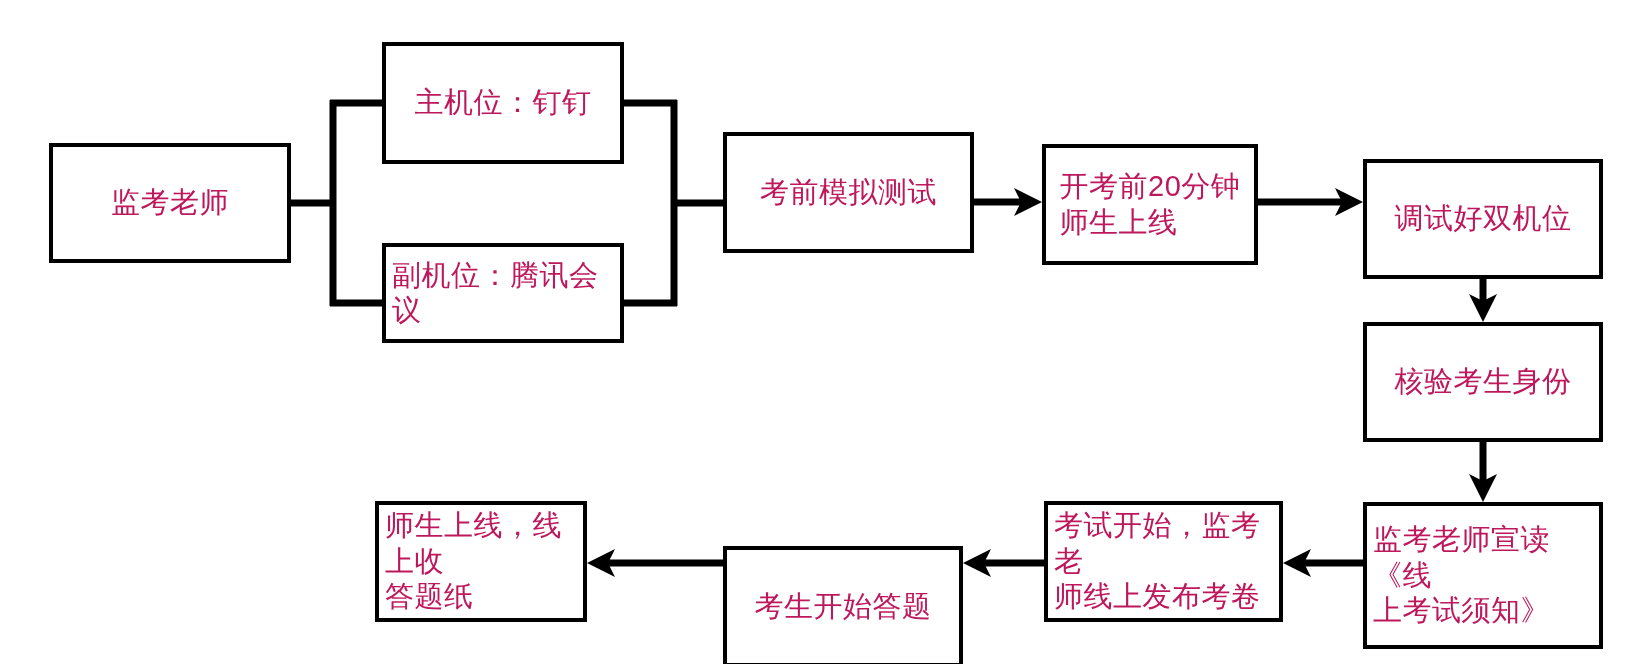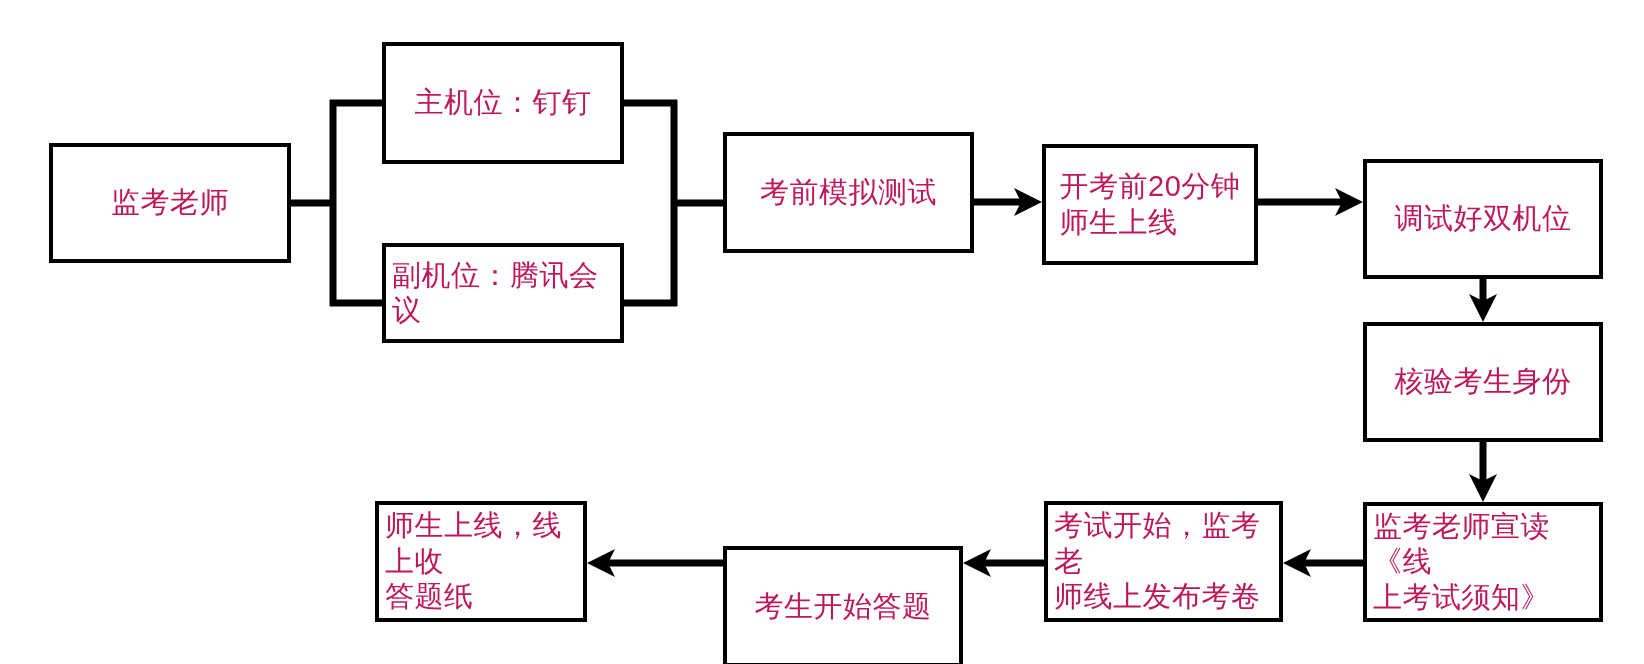--- a/index.html
+++ b/index.html
@@ -128,21 +128,21 @@
   </div>
 
   <div class="node" style="left:1363px; top:142px; width:240px; height:120px;margin-top:17px;">
     <span class="node-label">调试好双机位</span>
   </div>
 
   <div class="node" style="left:1363px; top:322px; width:240px; height:120px;">
     <span class="node-label">核验考生身份</span>
   </div>
 
-  <div class="node" style="left:1363px; top:502px; width:240px; height:120px;">
+  <div class="node" style="left:1363px; top:502px; width:240px; height:147px;">
     <span class="node-label">监考老师宣读《线
 上考试须知》</span>
   </div>
 
   <div class="node" style="left:1044px; top:501px; width:239px; height:121px;">
     <span class="node-label">考试开始，监考老
 师线上发布考卷</span>
   </div>
 
   <div class="node" style="left:723px; top:501px; width:240px; height:121px;margin-top:45px;">

